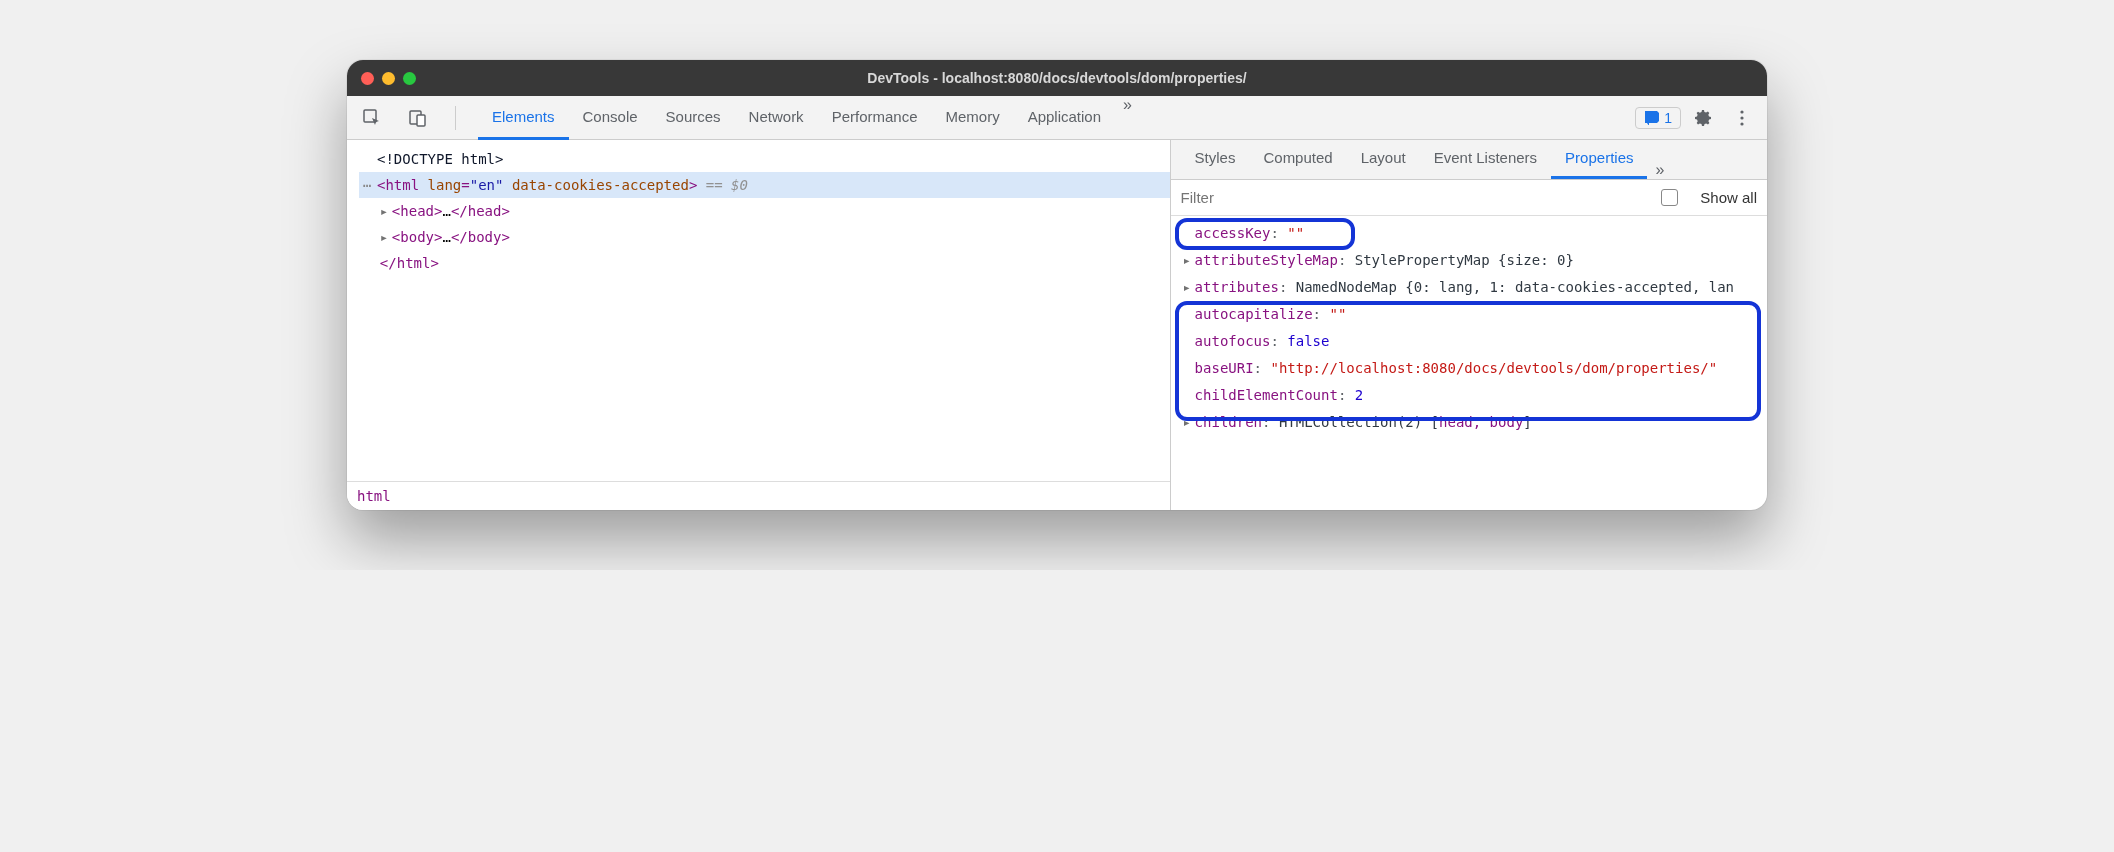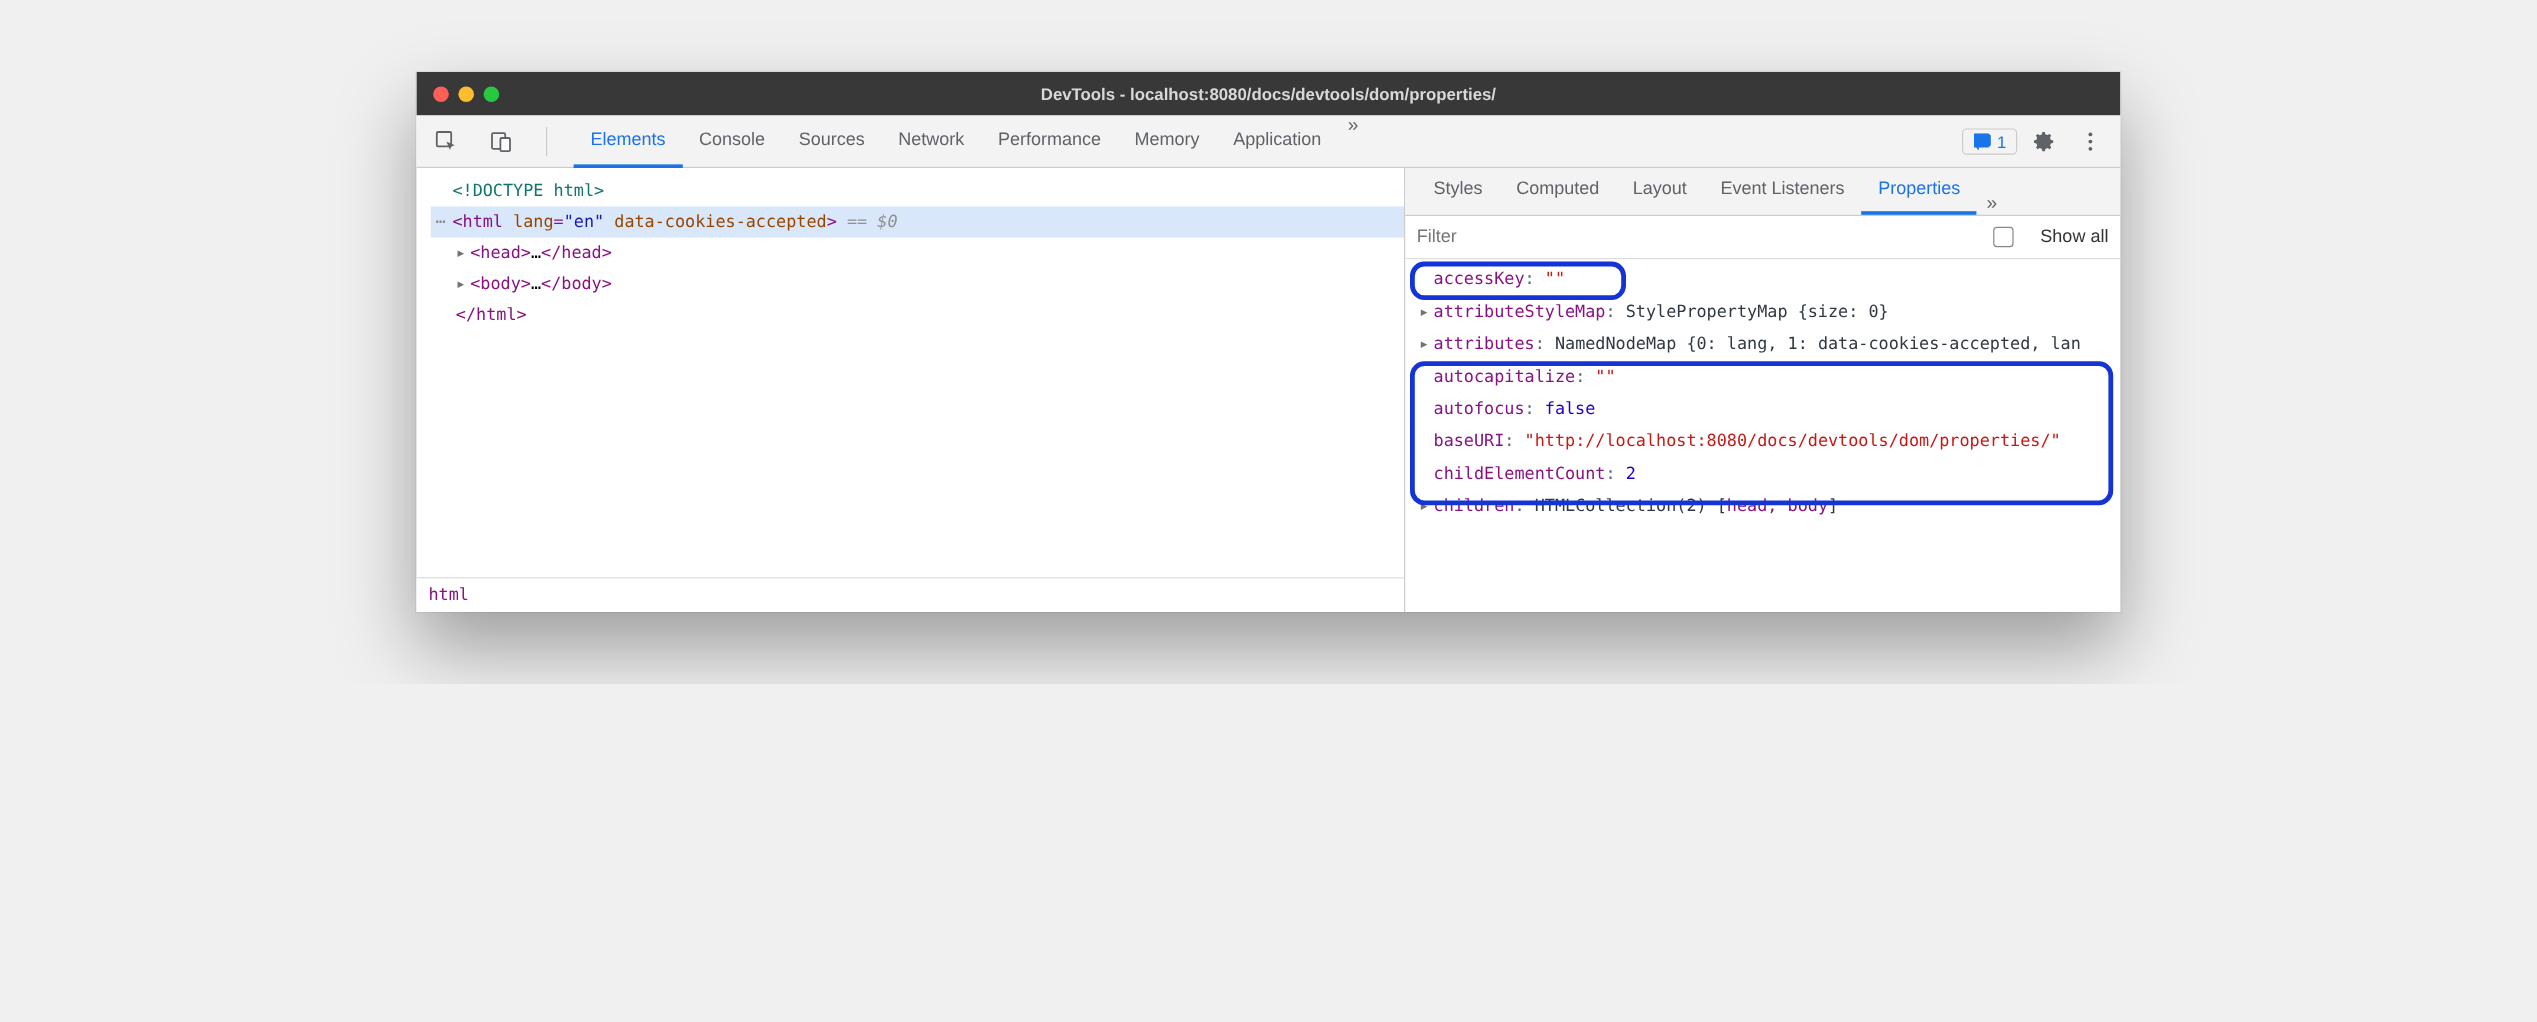--- a/index.html
+++ b/index.html
@@ -6,21 +6,21 @@
 body {
   font-family: -apple-system, BlinkMacSystemFont, "Segoe UI", sans-serif;
   background: #f0f0f0;
   padding: 60px;
   display: flex;
   justify-content: center;
 }
 .window {
   width: 1420px;
   background: #fff;
-  border-radius: 0;
+  border-radius: 16px;
   box-shadow: 0 30px 60px rgba(0,0,0,0.35), 0 0 0 1px rgba(0,0,0,0.05);
   overflow: hidden;
 }
 .titlebar {
   background: #383838;
   height: 36px;
   display: flex;
   align-items: center;
   padding: 0 14px;
   position: relative;
@@ -86,21 +86,21 @@
   font-family: Menlo, Consolas, monospace;
   font-size: 14px;
   line-height: 26px;
   overflow: hidden;
 }
 .dom-line { white-space: pre; padding: 0 4px; }
 .dom-line.selected { background: #d8e7f9; }
 .tag { color: #881280; }
 .attr-name { color: #994500; }
 .attr-val { color: #1a1aa6; }
-.doctype { color: #0f766e; }
+.doctype { color: #0f172a; }
 .sel-marker { color: #919191; font-style: italic; }
 .expand { color: #727272; margin-right: 2px; display: inline-block; width: 10px; }
 .ellipsis-dots { color: #888; display: inline-block; width: 14px; }
 .breadcrumb {
   border-top: 1px solid #ddd;
   padding: 6px 10px;
   font-family: Menlo, Consolas, monospace;
   font-size: 14px;
   color: #881280;
   background: #fff;

